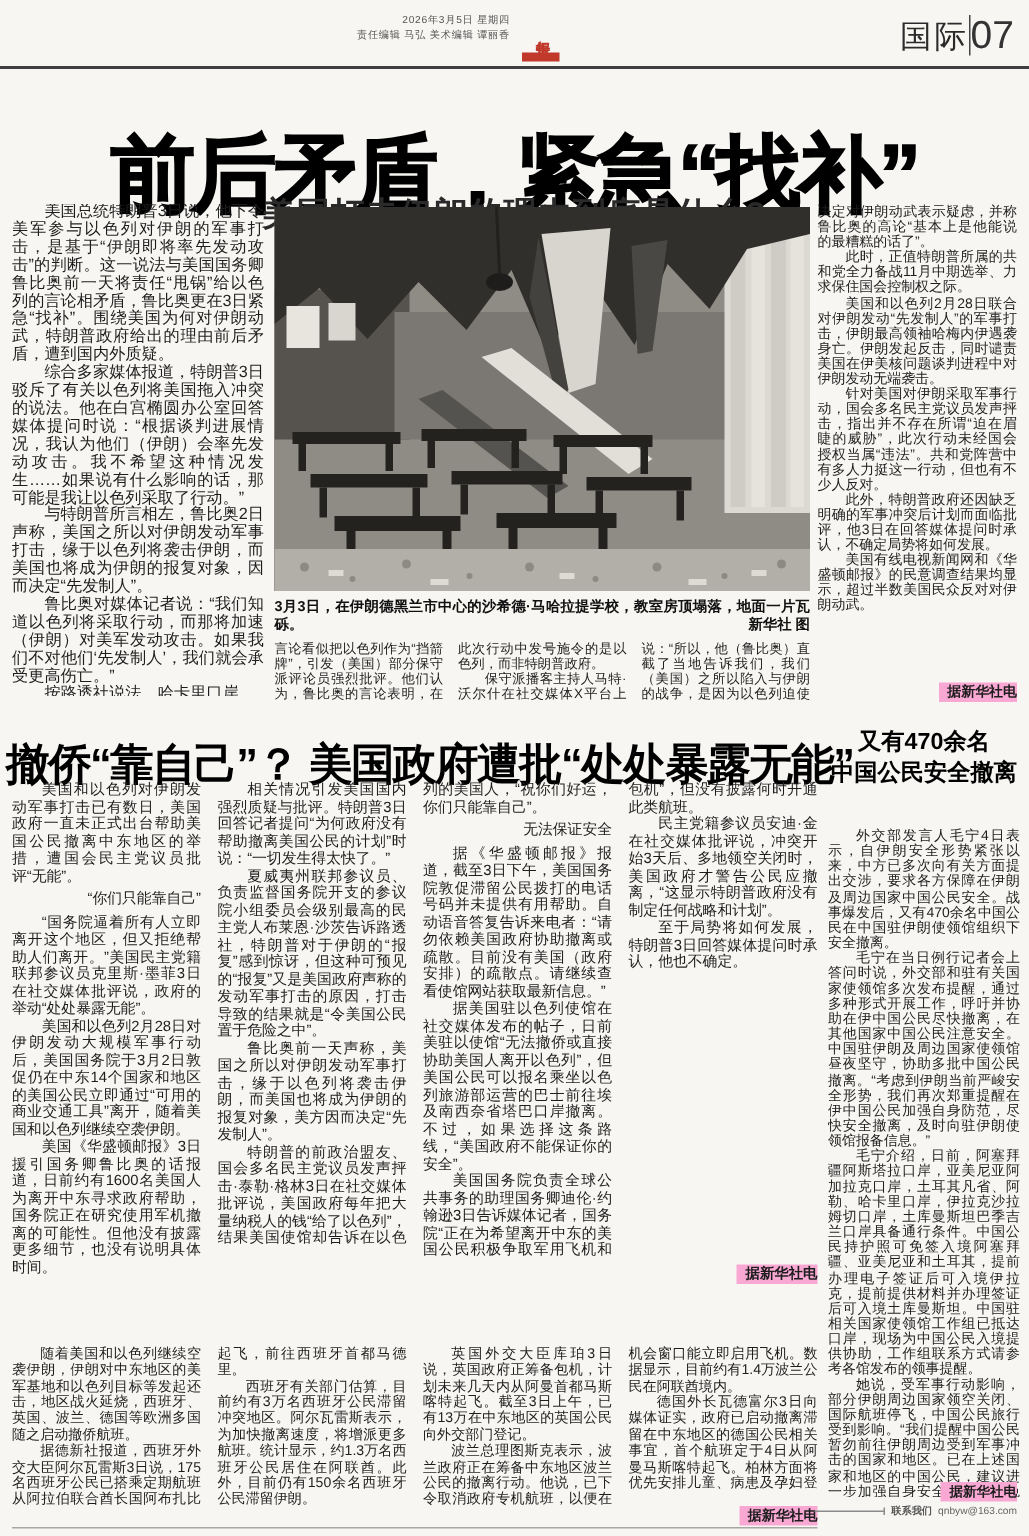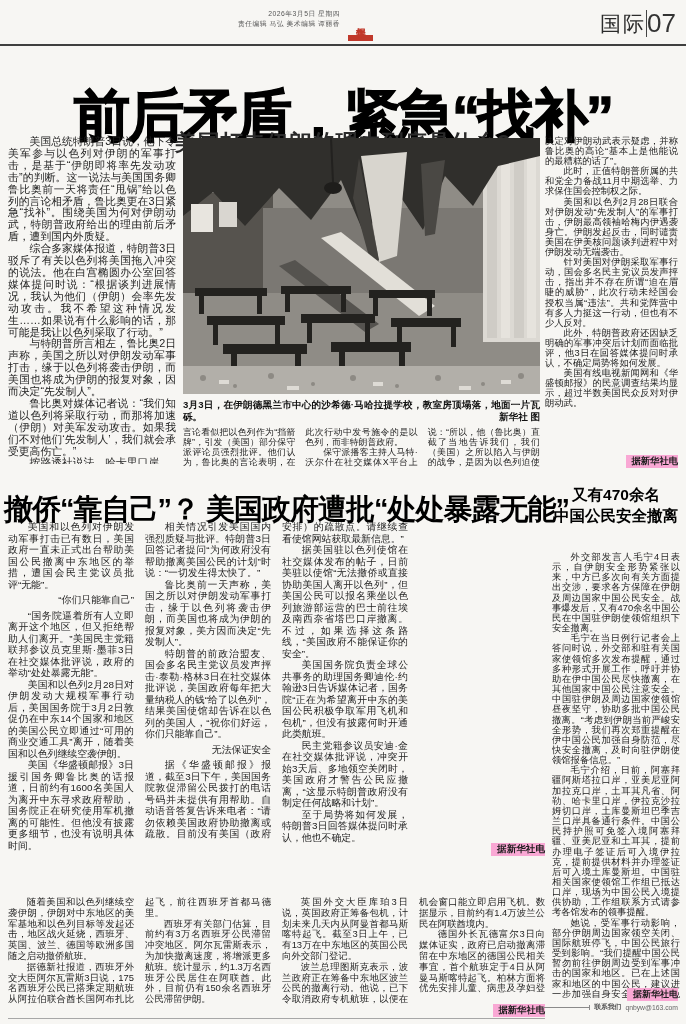--- a/index.html
+++ b/index.html
@@ -196,20 +196,21 @@
   <div class="source lead-source">据新华社电</div>
 
   <h2 class="evac-headline">撤侨“靠自己”？ 美国政府遭批“处处暴露无能”</h2>
   <div class="evac-body">
       <p class="para">美国和以色列对伊朗发动军事打击已有数日，美国政府一直未正式出台帮助美国公民撤离中东地区的举措，遭国会民主党议员批评“无能”。</p>
       <p class="para p-sub">“你们只能靠自己”</p>
       <p class="para">“国务院逼着所有人立即离开这个地区，但又拒绝帮助人们离开。”美国民主党籍联邦参议员克里斯·墨菲3日在社交媒体批评说，政府的举动“处处暴露无能”。</p>
       <p class="para">美国和以色列2月28日对伊朗发动大规模军事行动后，美国国务院于3月2日敦促仍在中东14个国家和地区的美国公民立即通过“可用的商业交通工具”离开，随着美国和以色列继续空袭伊朗。</p>
       <p class="para">美国《华盛顿邮报》3日援引国务卿鲁比奥的话报道，日前约有1600名美国人为离开中东寻求政府帮助，国务院正在研究使用军机撤离的可能性。但他没有披露更多细节，也没有说明具体时间。</p>
       <p class="para">相关情况引发美国国内强烈质疑与批评。特朗普3日回答记者提问“为何政府没有帮助撤离美国公民的计划”时说：“一切发生得太快了。”</p>
+      <p class="para">夏威夷州联邦参议员、负责监督国务院开支的参议院小组委员会级别最高的民主党人布莱恩·沙茨告诉路透社，特朗普对于伊朗的“报复”感到惊讶，但这种可预见的“报复”又是美国政府声称的发动军事打击的原因，打击导致的结果就是“令美国公民置于危险之中”。</p>
       <p class="para">鲁比奥前一天声称，美国之所以对伊朗发动军事打击，缘于以色列将袭击伊朗，而美国也将成为伊朗的报复对象，美方因而决定“先发制人”。</p>
       <p class="para">特朗普的前政治盟友、国会多名民主党议员发声抨击·泰勒·格林3日在社交媒体批评说，美国政府每年把大量纳税人的钱“给了以色列”，结果美国使馆却告诉在以色列的美国人，“祝你们好运，你们只能靠自己”。</p>
       <p class="para p-sub">无法保证安全</p>
       <p class="para">据《华盛顿邮报》报道，截至3日下午，美国国务院敦促滞留公民拨打的电话号码并未提供有用帮助。自动语音答复告诉来电者：“请勿依赖美国政府协助撤离或疏散。目前没有美国（政府安排）的疏散点。请继续查看使馆网站获取最新信息。”</p>
       <p class="para">据美国驻以色列使馆在社交媒体发布的帖子，日前美驻以使馆“无法撤侨或直接协助美国人离开以色列”，但美国公民可以报名乘坐以色列旅游部运营的巴士前往埃及南西奈省塔巴口岸撤离。不过，如果选择这条路线，“美国政府不能保证你的安全”。</p>
       <p class="para">美国国务院负责全球公共事务的助理国务卿迪伦·约翰逊3日告诉媒体记者，国务院“正在为希望离开中东的美国公民积极争取军用飞机和包机”，但没有披露何时开通此类航班。</p>
       <p class="para">民主党籍参议员安迪·金在社交媒体批评说，冲突开始3天后、多地领空关闭时，美国政府才警告公民应撤离，“这显示特朗普政府没有制定任何战略和计划”。</p>
       <p class="para">至于局势将如何发展，特朗普3日回答媒体提问时承认，他也不确定。</p>
     </div>
   <div class="source evac-source">据新华社电</div>

